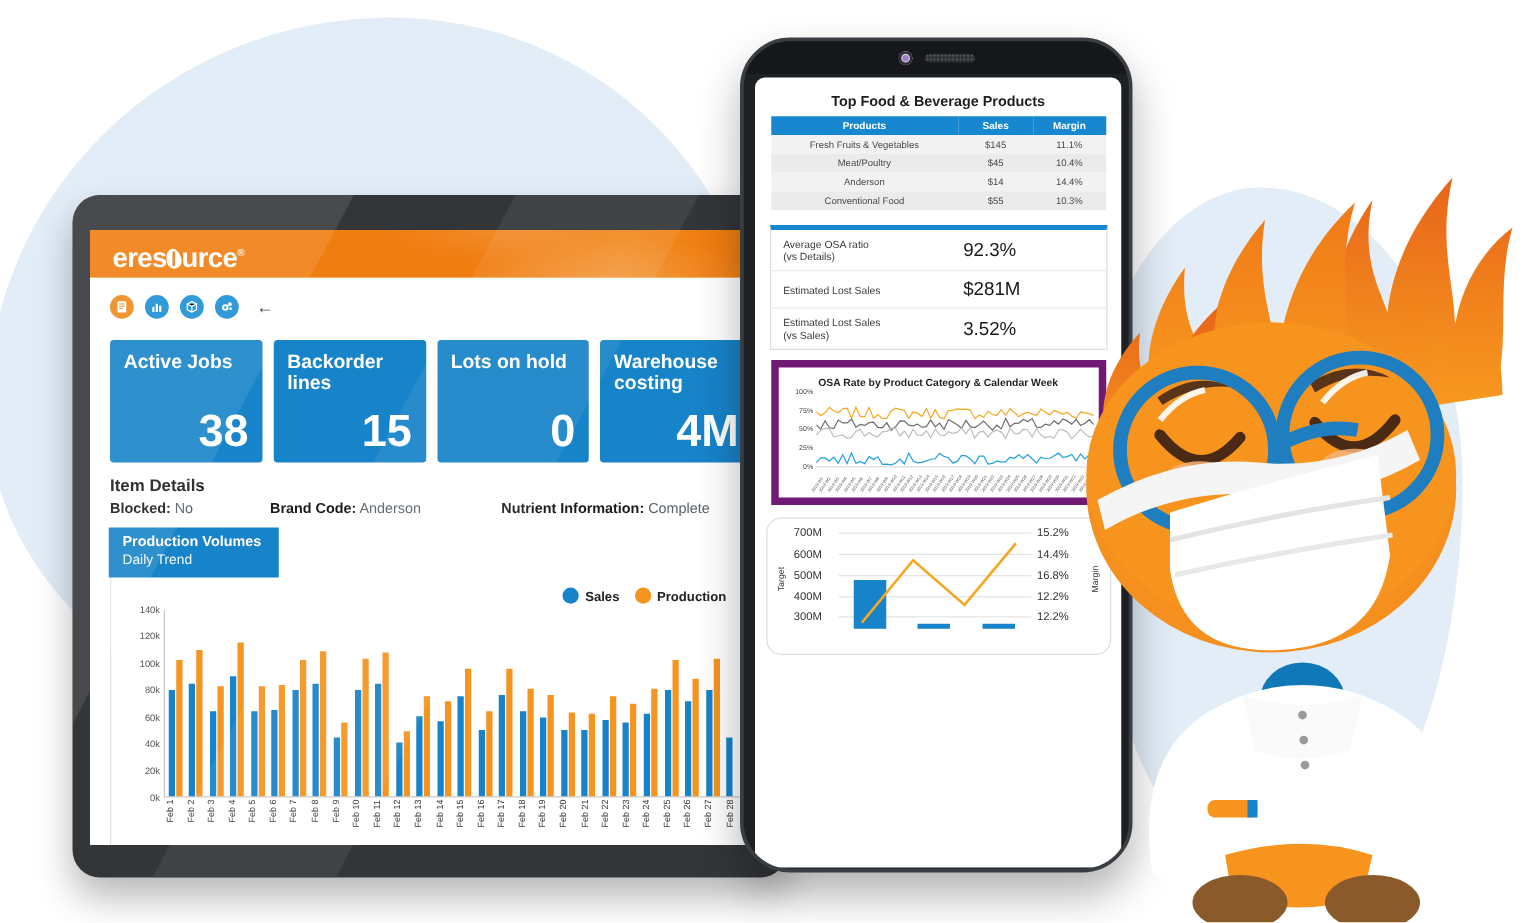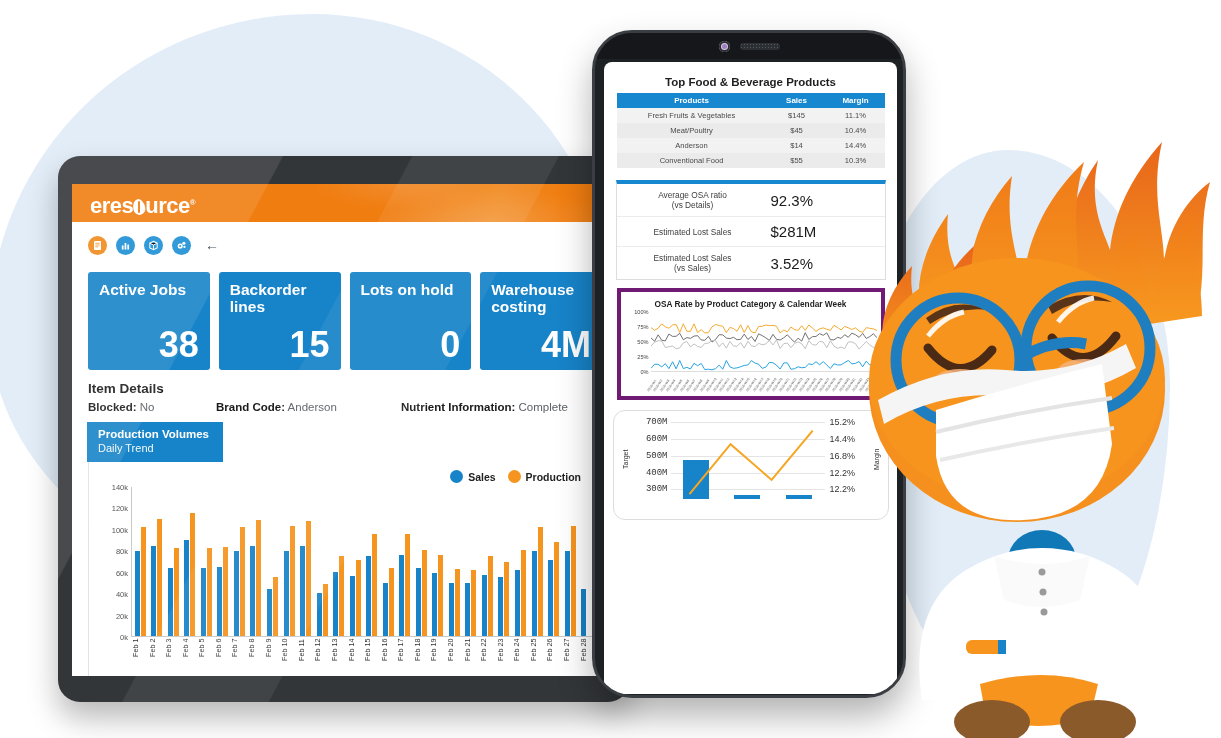--- a/index.html
+++ b/index.html
@@ -111,41 +111,41 @@
   table.ptab td{padding:3px 0;text-align:center;color:#4a4a4a;background:#f2f2f2;}
   table.ptab tr:nth-child(even) td{background:#ebebeb;}
   table.ptab td.prod{width:150px;}
   table.ptab td.sal,table.ptab th.sal{width:60px;}
   table.ptab td.mar,table.ptab th.mar{width:58px;}
 
   .card{width:268px;margin:12px auto 0;border:1px solid #dddddd;}
   .card.topbar-blue{border-top:4px solid #1788cf;}
   .kvrow{display:flex;align-items:center;padding:6px 10px;border-bottom:1px solid #ececec;}
   .kvrow:last-child{border-bottom:none;}
-  .kvrow .k{width:132px;text-align:center;font-size:8.3px;color:#3d3d3d;line-height:10px;padding-right:12px;}
+  .kvrow .k{width:132px;text-align:left;font-size:8.3px;color:#3d3d3d;line-height:10px;padding-right:12px;}
   .kvrow .v{font-size:15px;color:#1a1a1a;}
 
-  .linecard{width:268px;margin:8px auto 0;border:4px solid #701a75;padding:5px 4px 2px;box-sizing:border-box;}
+  .linecard{width:268px;margin:8px auto 0;border:6px solid #701a75;padding:5px 4px 2px;box-sizing:border-box;}
   .linecard h4{margin:2px 0 3px;text-align:center;font-size:8.3px;font-weight:bold;color:#1f1f1f;}
   .lwrap{display:flex;height:60px;}
   .lw-y{width:26px;position:relative;font-size:5.6px;color:#444;}
   .lw-y div{position:absolute;right:2px;transform:translateY(-50%);}
   .lw-p{flex:1;position:relative;border-bottom:1px solid #ddd;}
   .lw-x{height:22px;display:flex;padding-left:27px;overflow:hidden;}
   .lw-x span{flex:1;font-size:3.4px;color:#555;writing-mode:vertical-rl;transform:rotate(215deg);
        transform-origin:center;white-space:nowrap;}
 
   .perfcard{width:276px;margin:10px auto 0;border:1px solid #ddd;border-radius:12px;padding:8px 6px 0;
        box-sizing:border-box;height:110px;overflow:hidden;}
   .perfcard h4{margin:2px 0 8px;text-align:center;font-size:12.5px;font-weight:bold;color:#1a1a1a;}
   .pf{display:flex;height:80px;}
   .pf-axl{width:11px;font-size:7px;color:#333;writing-mode:vertical-rl;transform:rotate(180deg);
        display:flex;align-items:center;justify-content:center;}
   .pf-y{width:40px;position:relative;font-size:9px;color:#333;}
-  .pf-y div{position:absolute;right:3px;transform:translateY(-50%);font-family:Liberation Mono, monospace;}
+  .pf-y div{position:absolute;right:13px;transform:translateY(-50%);}
   .pf-plot{flex:1;position:relative;}
   .pf-plot .gl{position:absolute;left:0;right:0;height:1px;background:#e4e4e4;}
   .pf-bars{position:absolute;inset:0;display:flex;align-items:flex-end;justify-content:space-around;}
   .pf-bars i{display:block;width:26px;background:#1783c8;}
   .pf-r{width:46px;position:relative;font-size:9px;color:#333;}
   .pf-r div{position:absolute;left:5px;transform:translateY(-50%);}
 
   
   .mascot{position:absolute;left:862px;top:0px;width:359px;height:738px;}
   .mascot svg{display:block;}

